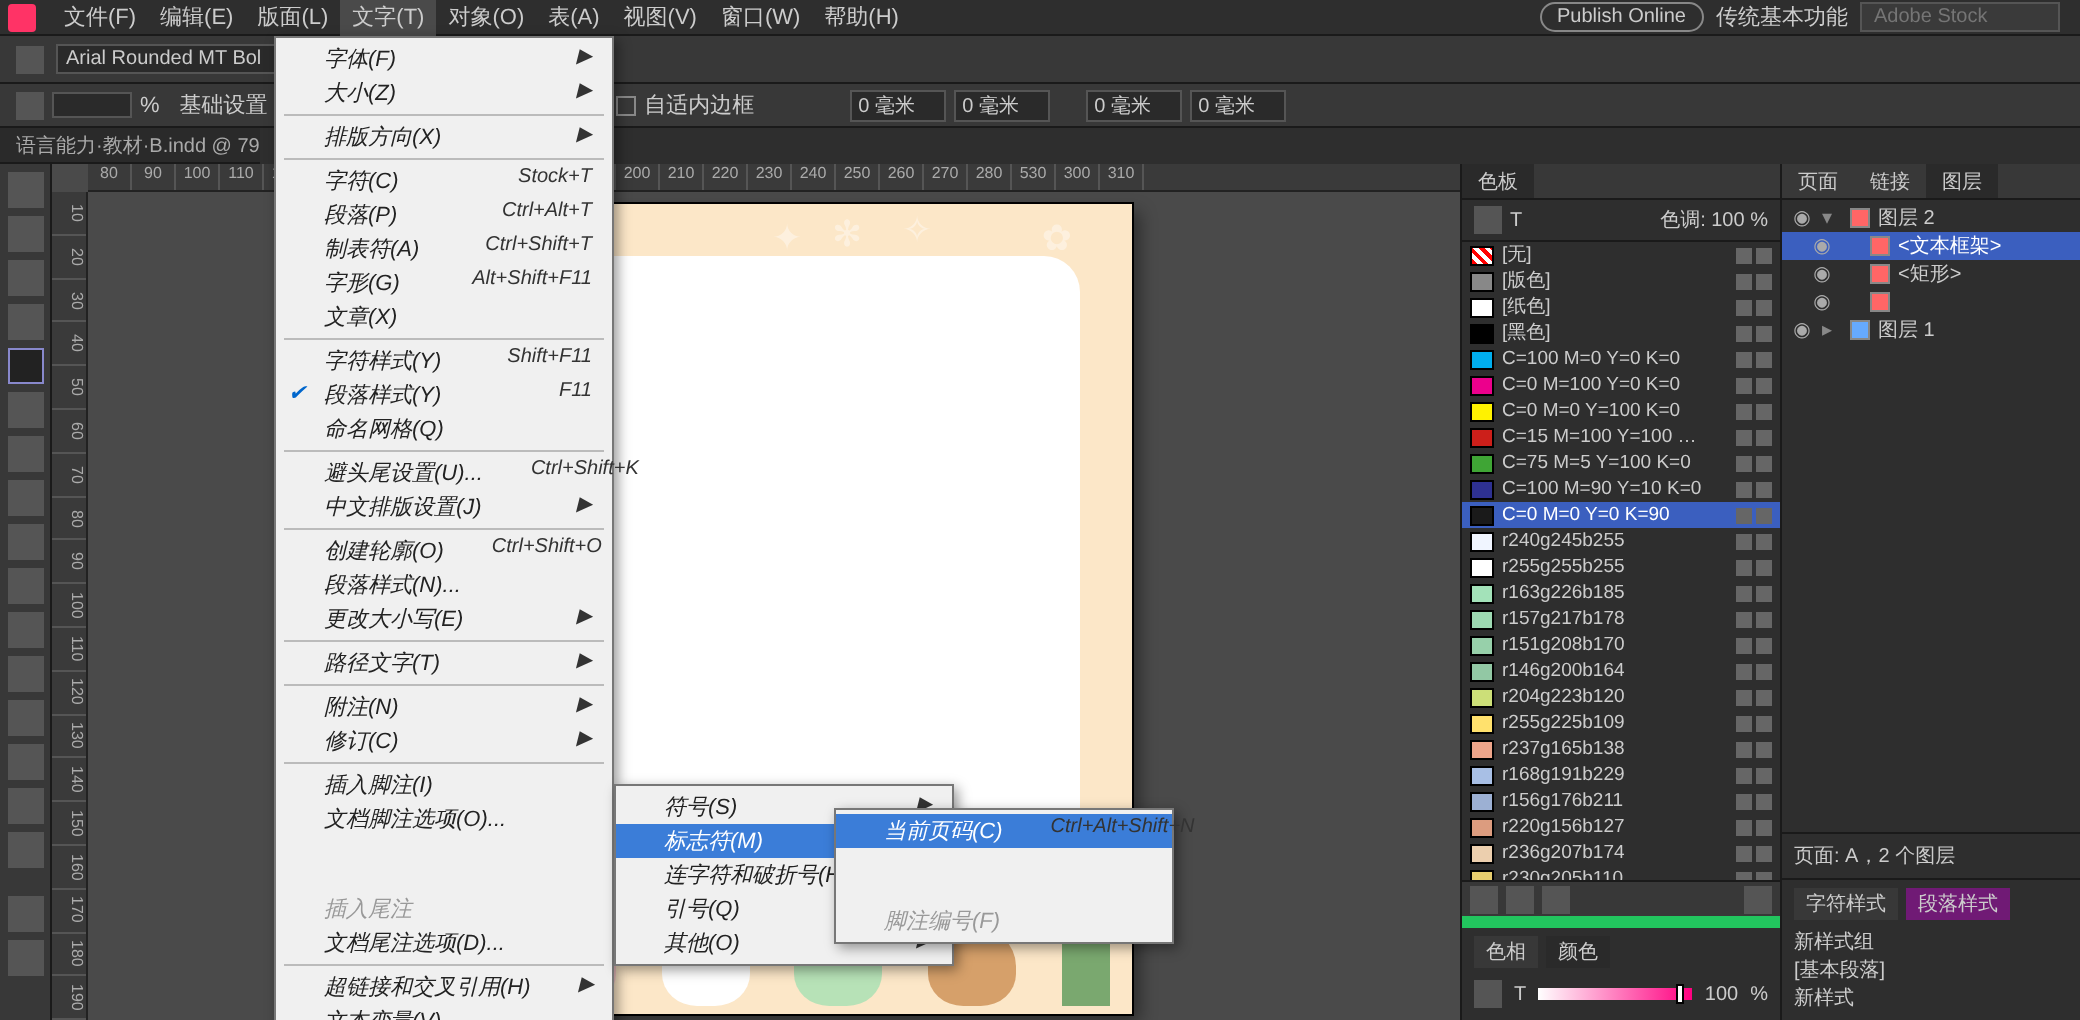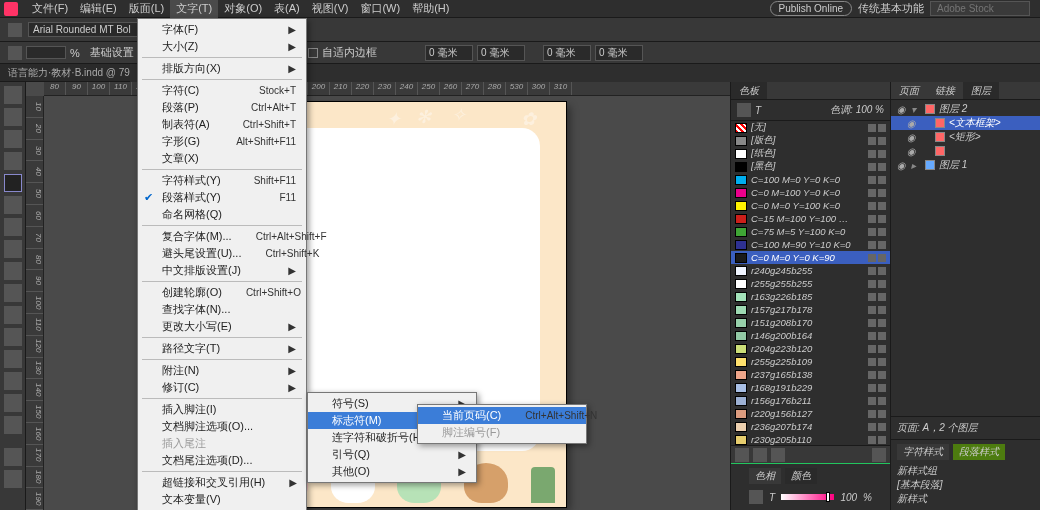--- a/index.html
+++ b/index.html
@@ -60,21 +60,20 @@
     font-size: 10px;
     color: #aaa;
     border-bottom: 1px solid #1a1a1a;
     width: 130px;
     overflow: hidden;
     white-space: nowrap;
   }
   .main-row {
     display: flex;
     height: calc(510px - 18px - 24px - 22px - 18px);
-    font-style: italic;
   }
   .toolbox {
     width: 26px;
     background: #383838;
     display: flex;
     flex-direction: column;
     align-items: center;
     gap: 4px;
     padding-top: 4px;
     border-right: 1px solid #1a1a1a;
@@ -171,67 +170,68 @@
   .swatch-row { display: flex; align-items: center; height: 13px; padding: 0 4px; gap: 4px; font-size: 9.5px; }
   .swatch-row .chip { width: 12px; height: 10px; border: 1px solid #000; flex-shrink: 0; }
   .swatch-row.sel { background: #3b5fbf; color: #fff; }
   .swatch-row .name { flex: 1; overflow: hidden; white-space: nowrap; text-overflow: ellipsis; }
   .swatch-row .marks { width: 28px; display: flex; gap: 2px; justify-content: flex-end; }
   .swatch-row .marks i { width: 8px; height: 8px; background:#666; }
   .panel-footer { height: 18px; background: #383838; border-top:1px solid #1a1a1a; display:flex; align-items:center; gap:4px; padding:0 4px;}
   .panel-footer .ic { width: 14px; height: 14px; background:#555;}
   .panel-footer .trash { margin-left: auto; }
 
-  .color-mini { padding: 4px 18px; font-size: 10px; border-top:1px solid #22c55e;text-align:center; }
+  .color-mini { padding: 4px 6px; font-size: 10px; border-top:6px solid #22c55e;text-align:center; }
   .color-mini .tabset { display:flex; gap:4px; margin-bottom:4px;}
   .color-mini .tabset .t { padding:1px 6px; background:#383838;}
   .color-mini .tabset .t.active { background:#2a2a2a;}
   .color-mini .slider { height: 6px; background: linear-gradient(90deg,#fff,#ff0080); margin:6px 0; position: relative; }
   .color-mini .slider .thumb { position:absolute; top:-2px; right:4px; width:4px; height:10px; background:#fff; border:1px solid #000;}
   .color-mini .row { display:flex; align-items:center; gap:6px; }
 
   .layer-list { flex:1; padding-top:2px; }
   .layer-row { display:flex; align-items:center; height:14px; padding:0 4px; font-size:10px; gap:4px;}
   .layer-row .eye { width:12px; text-align:center; color:#aaa; cursor:default; }
   .layer-row .arrow { width:10px; color:#888; }
   .layer-row .chip { width:10px; height:10px; border:1px solid #888; }
   .layer-row .sq { width:8px; height:8px; }
   .layer-row.sel { background:#3b5fbf; color:#fff; }
   .layer-row.lvl1 { padding-left: 14px; }
 
   .pages-panel { border-top:1px solid #1a1a1a; padding:4px 6px; font-size:10px; }
   .styles-panel { border-top:1px solid #1a1a1a; padding:4px 6px; font-size:10px; }
   .style-tabs { display:flex; gap:4px; margin-bottom:4px;}
   .style-tabs .t { padding:1px 6px; background:#383838;}
-  .style-tabs .t.active { background:#4d7c0f;}
+  .style-tabs .t.active { background:#701a75;}
 
   
   .menu {
     position: absolute;
     background: #f0f0f0;
     color: #222;
     border: 1px solid #777;
     box-shadow: 2px 2px 6px rgba(0,0,0,.4);
     font-size: 11px;
     z-index: 100;
     min-width: 170px;
     padding: 2px 0;
   }
   .menu .mi {
     display: flex;
-    align-items: center;
+    align-items: flex-start;
     padding: 1px 10px 1px 24px;
     white-space: nowrap;
     position: relative;
+    font-style: italic;
   }
   .menu .mi .check { position:absolute; left:6px; color:#06c; }
   .menu .mi .shortcut { margin-left: auto; padding-left: 24px; color:#333; font-size:10px; }
   .menu .mi .arrow { margin-left: auto; padding-left: 24px; color:#333; font-size:10px; }
   .menu .mi.hl { background: #3b7dd8; color: #fff; }
-  .menu .mi.disabled { color: #999; }
+  .menu .mi.disabled { color: #999; margin-top: 28px; }
   .menu .sep { height: 1px; background: #bbb; margin: 2px 4px; }
 
   .menu.m1 { top: 18px; left: 137px; width: 170px; }
   .menu.m2 { top: 392px; left: 307px; width: 110px; }
   .menu.m3 { top: 404px; left: 417px; width: 140px; }
 
   .search-input {
     background:#3a3a3a;
     border:1px solid #555;
     color:#888;
@@ -725,38 +725,34 @@
     <div class="mi">
       <span class="check">✔</span>
       <span>段落样式(Y)</span>
       <span class="shortcut">F11</span>
     </div>
     <div class="mi">
       <span>命名网格(Q)</span>
     </div>
     <div class="sep"></div>
     <div class="mi">
-      <span>复合字体(M)...</span>
-      <span class="shortcut">Ctrl+Alt+Shift+F</span>
-    </div>
-    <div class="mi">
       <span>避头尾设置(U)...</span>
       <span class="shortcut">Ctrl+Shift+K</span>
     </div>
     <div class="mi">
       <span>中文排版设置(J)</span>
       <span class="arrow">▶</span>
     </div>
     <div class="sep"></div>
     <div class="mi">
       <span>创建轮廓(O)</span>
       <span class="shortcut">Ctrl+Shift+O</span>
     </div>
     <div class="mi">
-      <span>查找字体(N)...</span>
+      <span>段落样式(N)...</span>
     </div>
     <div class="mi">
       <span>更改大小写(E)</span>
       <span class="arrow">▶</span>
     </div>
     <div class="sep"></div>
     <div class="mi">
       <span>路径文字(T)</span>
       <span class="arrow">▶</span>
     </div>

